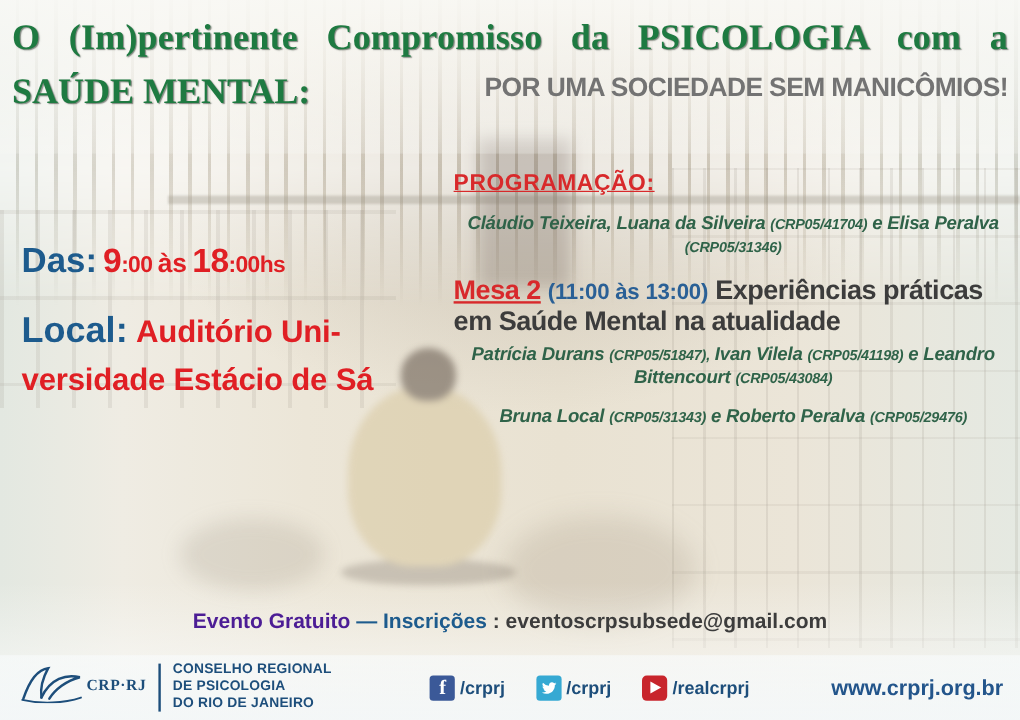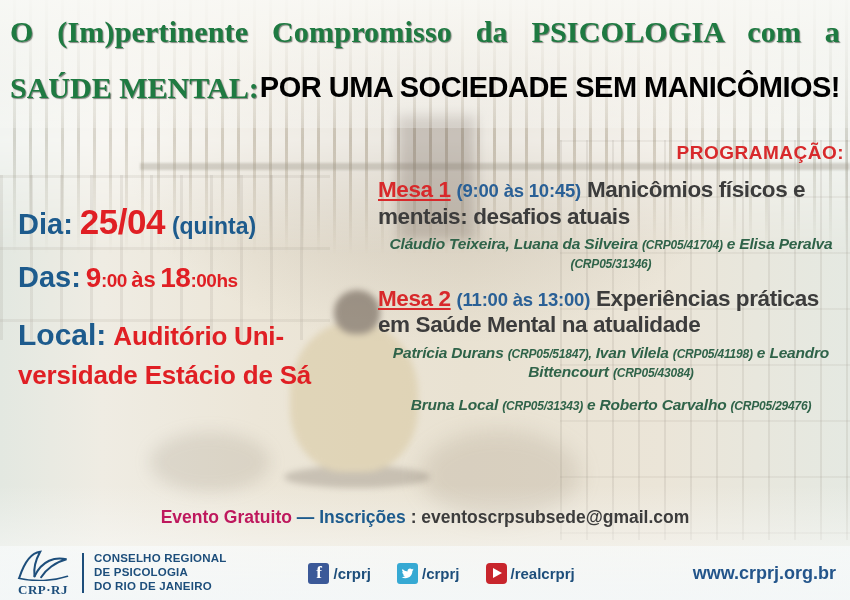--- a/index.html
+++ b/index.html
@@ -52,72 +52,72 @@
   .bg-wash-bottom { position:absolute; left:0; right:0; bottom:0; height:115px;
     background:linear-gradient(0deg, rgba(250,251,250,.92), rgba(250,251,250,0)); }
 
   
   .title-block { position:absolute; top:13px; left:10px; right:10px; z-index:5; }
   .title-line1 {
     font-family:"Liberation Serif", serif; font-weight:bold; font-size:30px;
     color:#1e7a41; text-align:justify; text-align-last:justify;
     text-shadow:1px 1px 1px rgba(25,38,28,.55); letter-spacing:.2px; line-height:1.25;
   }
-  .title-line2 { display:flex; justify-content:space-between; align-items:flex-start; margin-top:20px; }
+  .title-line2 { display:flex; justify-content:space-between; align-items:flex-start; margin-top:9px; }
   .title-line2-green {
     font-family:"Liberation Serif", serif; font-weight:bold; font-size:30px;
     color:#1e7a41; text-shadow:1px 1px 1px rgba(25,38,28,.55); white-space:nowrap;
   }
   .title-line2-red {
-    font-weight:bold; font-size:29px; color:#000000; letter-spacing:-.5px; white-space:nowrap;
+    font-weight:bold; font-size:22px; color:#737373; letter-spacing:-.5px; white-space:nowrap;
   }
 
   
   .info-block { position:absolute; left:18px; top:202px; width:358px; z-index:5; }
   .info-row { margin-bottom:19px; }
   .lbl { color:#1d5b8d; font-weight:bold; }
   .val { color:#e01f24; font-weight:bold; }
   .dia-label { font-size:29px; }
   .dia-value { font-size:35px; margin-left:7px; letter-spacing:-.5px; }
   .dia-note  { font-size:23px; margin-left:7px; }
   .das-label { font-size:29px; margin-right:5px; }
   .das-big   { font-size:28px; letter-spacing:-.5px; }
   .das-small { font-size:19px; letter-spacing:-.5px;text-align:center; }
   .das-sep   { font-size:22px;text-align:center; }
   .local-row  { line-height:1.45; margin-bottom:0; }
   .local-label{ font-size:30px; margin-right:7px; }
   .local-value{ font-size:26px; letter-spacing:-.2px; }
 
   
   .program-block { position:absolute; left:378px; top:142px; width:466px; z-index:5; }
-  .program-heading { text-align:right; color:#d8292b; font-weight:bold; font-size:19px;
-    letter-spacing:.5px; margin:0; }
+  .program-heading { text-align:left; color:#d8292b; font-weight:bold; font-size:19px;
+    text-decoration:underline; letter-spacing:.5px; margin:0; }
   .session { margin-top:13px; }
   .session-line { margin:0; font-size:22.5px; font-weight:bold; color:#3c3c3c;
     line-height:1.18; letter-spacing:-.4px; }
   .mesa-name { color:#d8292b; text-decoration:underline; }
   .mesa-time { color:#2a6096; font-size:18.5px; letter-spacing:-.2px; }
   .film { font-style:italic; }
   .speakers { margin:4px 0 0; text-align:center; font-style:italic; font-weight:bold;
     color:#2f6349; font-size:15.5px; line-height:1.25; letter-spacing:-.2px; }
   .crp { font-size:12px; }
 
   
   .reg-line { position:absolute; left:0; right:0; top:507px; text-align:center;
     font-weight:bold; font-size:17.5px; color:#3c3c3c; z-index:5; }
-  .reg-free  { color:#be185d; }
+  .reg-free  { color:#4c1d95; }
   .reg-dash  { color:#1d5b8d; }
   .reg-inscr { color:#1d5b8d; }
 
   
   .footer { position:absolute; left:0; right:0; top:546px; height:54px; z-index:6;
     display:flex; align-items:center;
     background:linear-gradient(180deg, rgba(249,252,253,.60), rgba(240,245,247,.60)); }
   .logo-group { display:flex; align-items:center; gap:10px; margin-left:14px; }
-  .logo-mark { display:flex; flex-direction:column; align-items:center; }
+  .logo-mark { display:flex; flex-direction:row; align-items:center; }
   .logo-acronym { font-family:"Liberation Serif", serif; font-weight:bold; font-size:13px;
     color:#1d4e7b; letter-spacing:.5px; margin-top:-3px; }
   .logo-divider { width:2px; height:40px; background:#1d4e7b; }
   .org-name { color:#1d4e7b; font-weight:bold; font-size:11.5px; line-height:1.2;
     letter-spacing:.2px; }
   .social-group { display:flex; align-items:center; gap:26px; margin-left:82px; }
   .social-item { display:flex; align-items:center; gap:4px; color:#1d4e7b;
     font-weight:bold; font-size:15px; }
   .icon { width:21px; height:21px; border-radius:3px; display:flex;
     align-items:center; justify-content:center; color:#fff; flex:0 0 auto; }
@@ -155,41 +155,33 @@
   <div class="title-block">
     <div class="title-line1">O (Im)pertinente Compromisso da PSICOLOGIA com a</div>
     <div class="title-line2">
       <span class="title-line2-green">SAÚDE MENTAL:</span>
       <span class="title-line2-red">POR UMA SOCIEDADE SEM MANICÔMIOS!</span>
     </div>
   </div>
 
   <div class="info-block">
     <div class="info-row">
-      <span class="lbl dia-label">Dia:</span><span class="val dia-value">25/04</span><span class="lbl dia-note">(quinta)</span>
-    </div>
-    <div class="info-row">
       <span class="lbl das-label">Das:</span><span class="val das-big">9</span><span class="val das-small">:00</span>
       <span class="val das-sep">às</span>
       <span class="val das-big">18</span><span class="val das-small">:00hs</span>
     </div>
     <div class="info-row local-row">
       <span class="lbl local-label">Local:</span><span class="val local-value">Auditório Uni­versidade Estácio de Sá</span>
     </div>
   </div>
 
   <div class="program-block">
     <p class="program-heading">PROGRAMAÇÃO:</p>
 
     <div class="session">
-      <p class="session-line">
-        <span class="mesa-name">Mesa 1</span>
-        <span class="mesa-time">(9:00 às 10:45)</span>
-        <span>Manicômios físicos e men­tais: desafios atuais</span>
-      </p>
       <p class="speakers">
         <span>Cláudio Teixeira, Luana da Silveira</span>
         <span class="crp">(CRP05/41704)</span>
         <span>e Elisa Peralva</span>
         <span class="crp">(CRP05/31346)</span>
       </p>
     </div>
 
     <div class="session">
       <p class="session-line">
@@ -204,21 +196,21 @@
         <span class="crp">(CRP05/41198)</span>
         <span>e Leandro Bitten­court</span>
         <span class="crp">(CRP05/43084)</span>
       </p>
     </div>
 
     <div class="session">
       <p class="speakers">
         <span>Bruna Local</span>
         <span class="crp">(CRP05/31343)</span>
-        <span>e Roberto Carvalho</span>
+        <span>e Roberto Peralva</span>
         <span class="crp">(CRP05/29476)</span>
       </p>
     </div>
   </div>
 
   <div class="reg-line">
     <span class="reg-free">Evento Gratuito</span>
     <span class="reg-dash">—</span>
     <span class="reg-inscr">Inscrições</span>
     <span>:</span>

